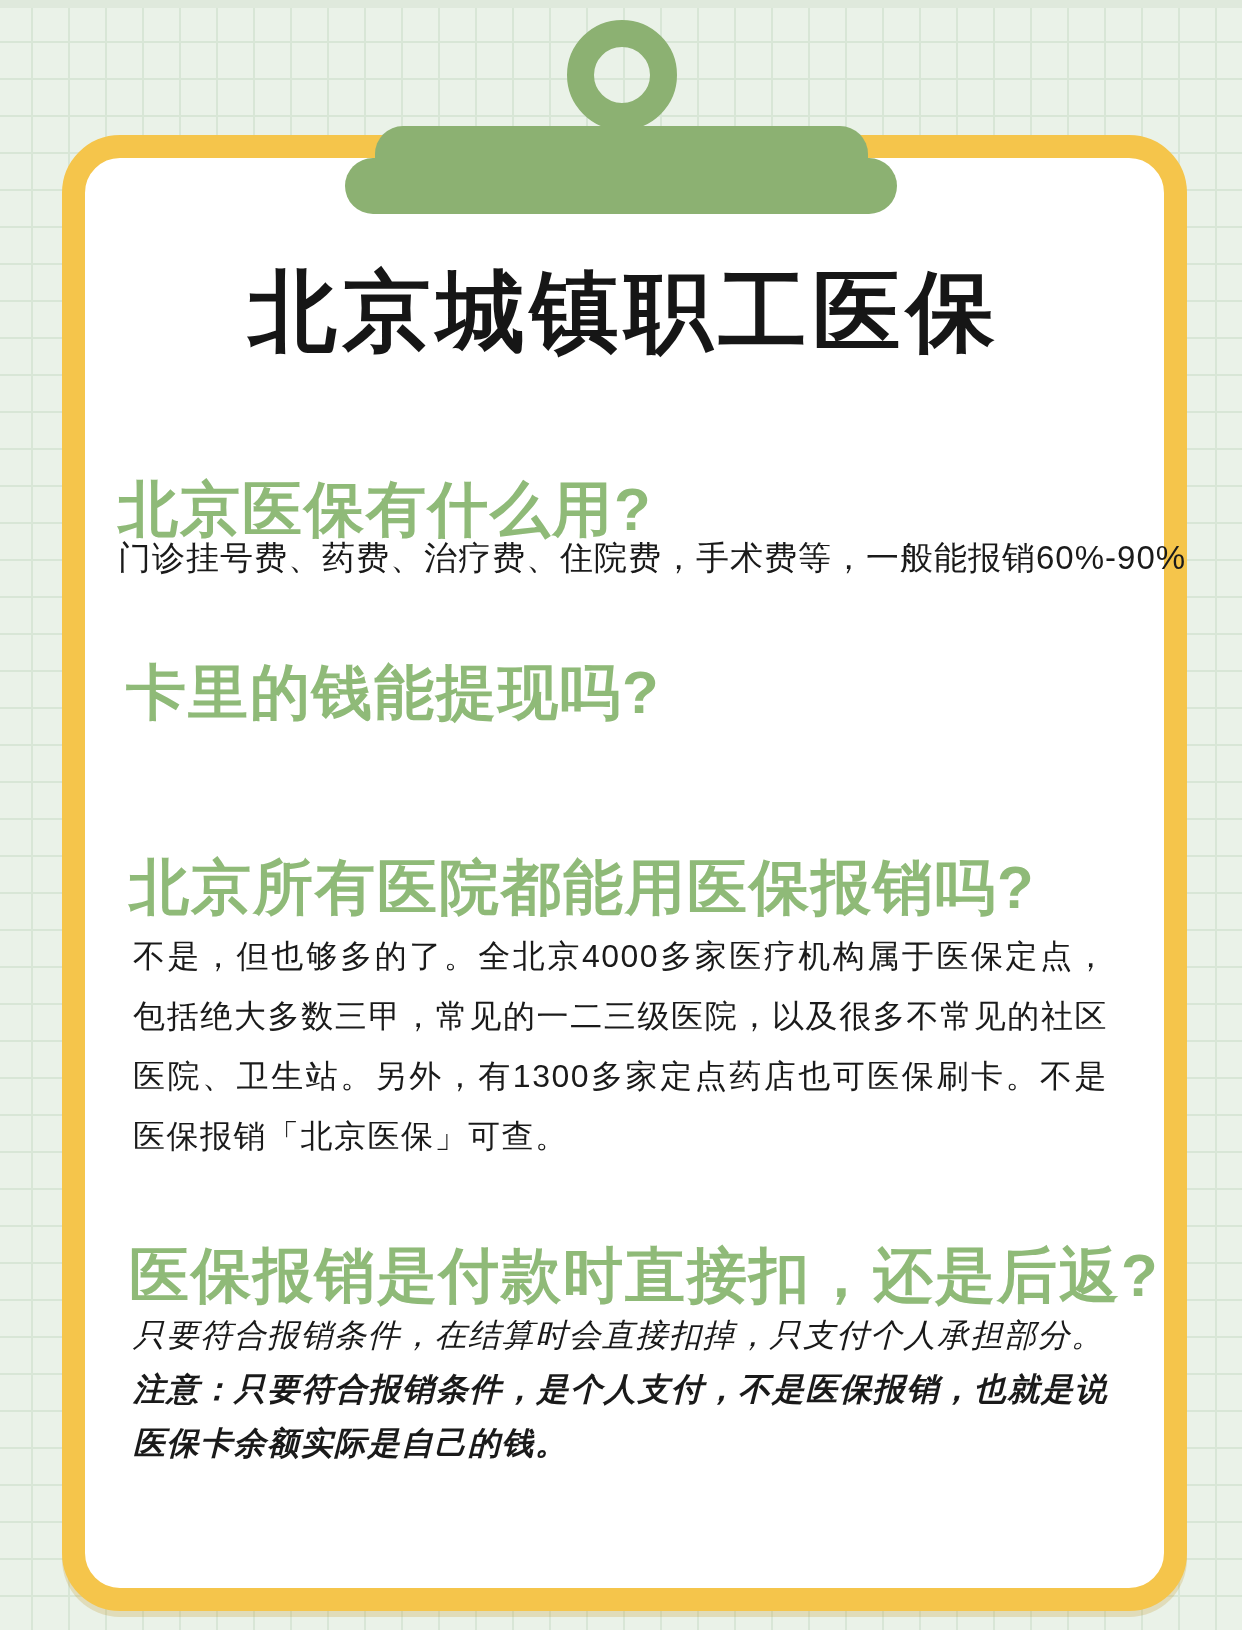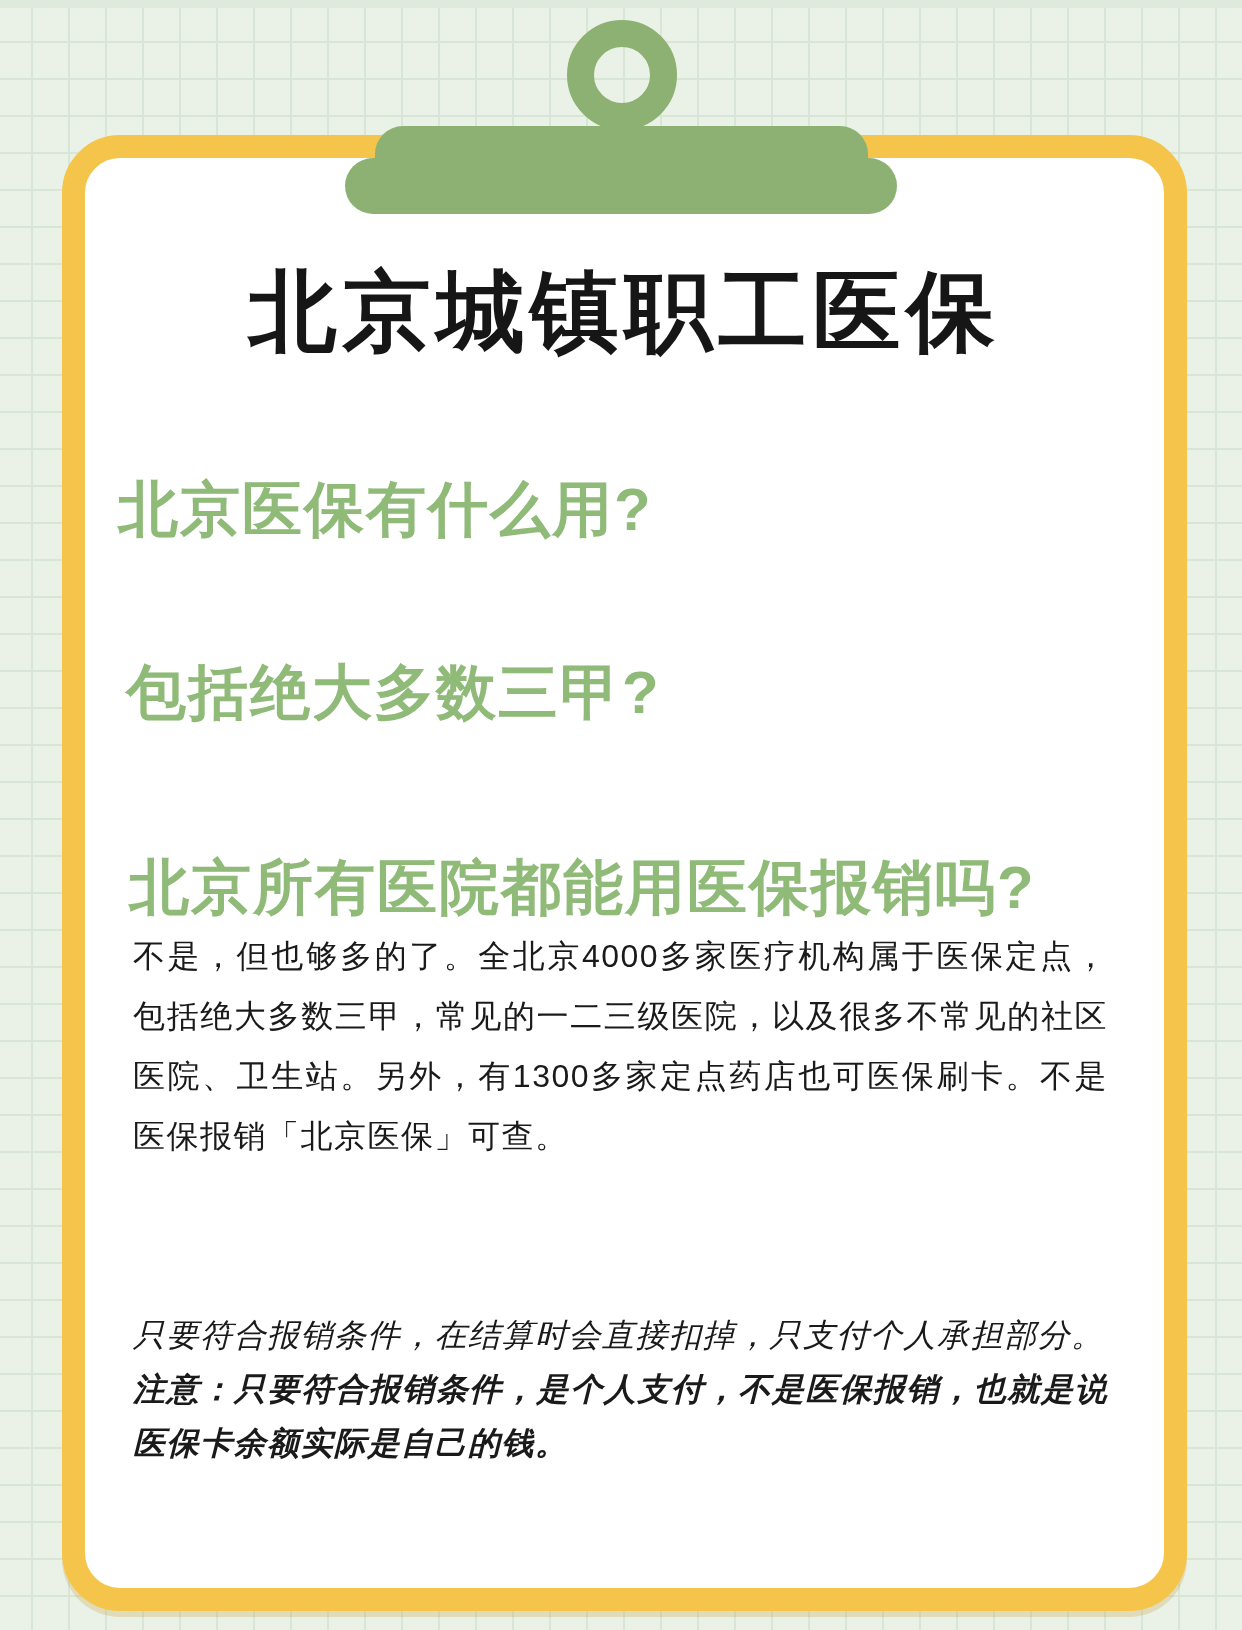--- a/index.html
+++ b/index.html
@@ -117,25 +117,27 @@
     <div class="clip-ring"></div>
     <div class="clip-body-top"></div>
     <div class="clip-body-bottom"></div>
   </div>
 
   <div class="content">
 
     <div class="poster-title">北京城镇职工医保</div>
 
     <div class="q-heading h1">北京医保有什么用?</div>
+    <div class="q-body b1">门诊挂号费、药费、治疗费、住院费，手术费等，一般能报销60%-90%</div>
 
-    <div class="q-heading h2">包括绝大多数三甲?</div>
+    <div class="q-heading h2">卡里的钱能提现吗?</div>
 
     <div class="q-heading h3">北京所有医院都能用医保报销吗?</div>
     <div class="q-body-para b3">不是，但也够多的了。全北京4000多家医疗机构属于医保定点，包括绝大多数三甲，常见的一二三级医院，以及很多不常见的社区医院、卫生站。另外，有1300多家定点药店也可医保刷卡。不是医保报销「北京医保」可查。</div>
 
+    <div class="q-heading h4">医保报销是付款时直接扣，还是后返?</div>
     <div class="q-body-para b4">
       <span>只要符合报销条件，在结算时会直接扣掉，只支付个人承担部分。</span><br>
       <span class="note">注意：只要符合报销条件，是个人支付，不是医保报销，也就是说医保卡余额实际是自己的钱。</span>
     </div>
 
   </div>
 </div>
 
 </body></html>

